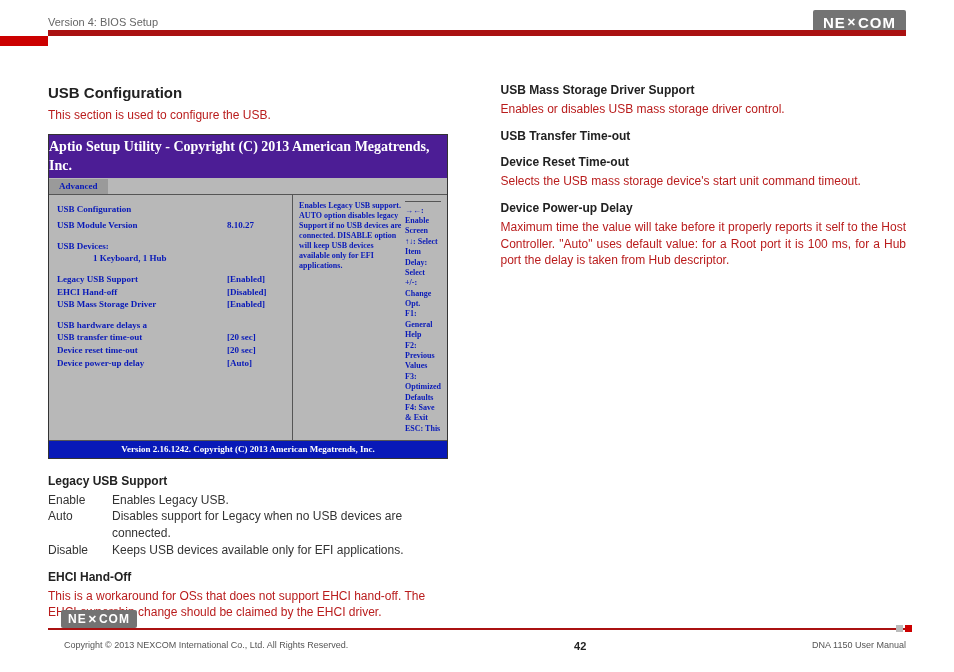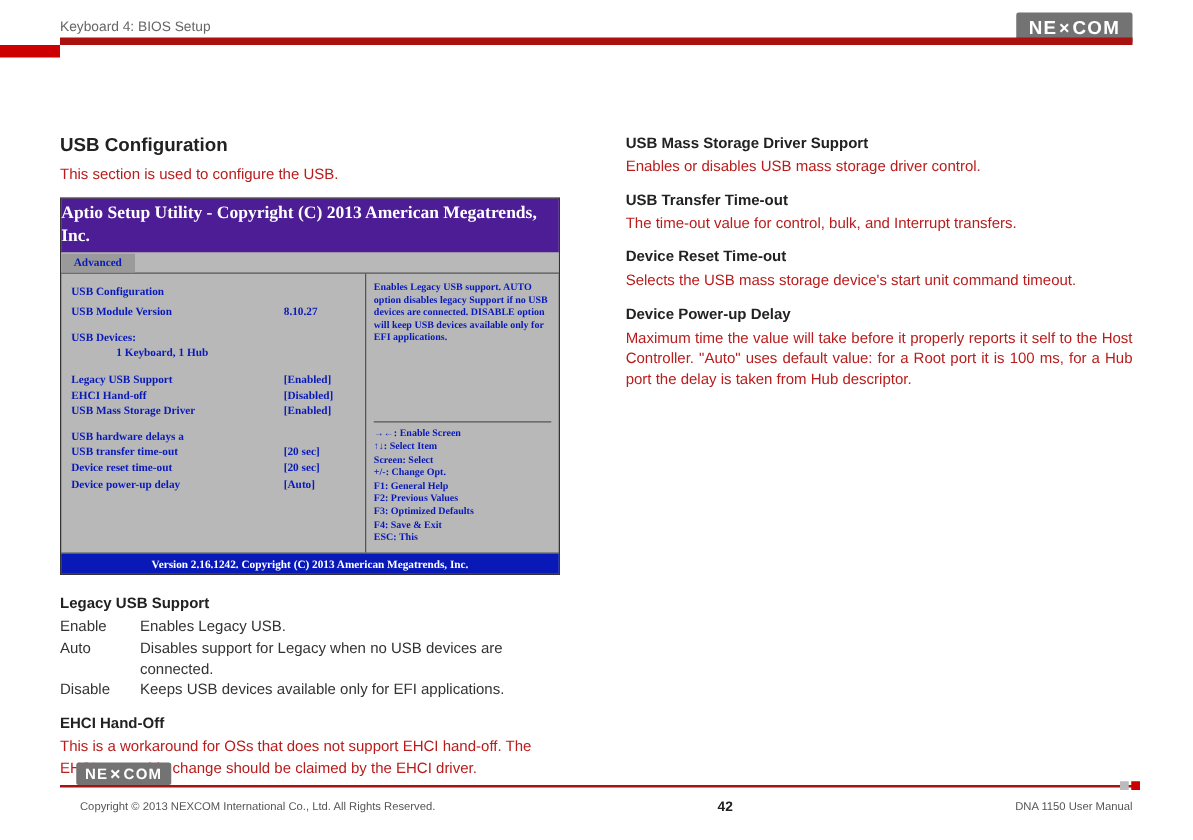--- a/index.html
+++ b/index.html
@@ -46,21 +46,20 @@
     top: 36px; left: 0;
     width: 48px; height: 10px;
     background: #c00;
   }
 
   .page {
     position: absolute;
     top: 82px; left: 48px; right: 48px; bottom: 60px;
     display: flex;
     gap: 47px;
-    margin-top: 24px;
   }
   .col { flex: 1; font-size: 12px; line-height: 1.4; }
   h2 { font-size: 15px; font-weight: bold; margin-bottom: 4px; color:#222;}
   h3 { font-size: 12px; font-weight: bold; margin-top: 10px; margin-bottom:2px; color:#222;}
   .col p { margin-bottom: 6px; color:#b91c1c; }
   .desc-row { display:flex; gap:10px; }
   .desc-row .k { width:54px; flex:none; }
   .just { text-align: justify; }
 
   
@@ -112,21 +111,21 @@
   .bios-left .indent { padding-left: 36px; }
   .bios-left .grp { margin-top:8px; }
   .bios-right {
     flex: 1;
     border-left:1px solid #555;
     padding:6px 6px;
     color:#0819b8;
     font-weight:bold;
     font-size:8px;
     display:flex;
-    flex-direction:column;
+    flex-direction:row;
     justify-content:space-between;
   }
   .bios-help { line-height:1.25; }
   .bios-keys { border-top:1px solid #555; padding-top:4px; line-height:1.3;}
   .bios-footer {
     background:#0819b8;
     color:#fff;
     text-align:center;
     font-weight:bold;
     padding:2px 0;
@@ -157,21 +156,21 @@
     display:flex; gap:2px;
   }
   .corner-pix span{ width:7px; height:7px; display:block;}
   .corner-pix .r{background:#c00;}
   .corner-pix .g{background:#bbb;}
 </style>
 </head>
 <body>
 
 <div class="header-band">
-  <span>Keyboard 4: BIOS Setup</span>
+  <span>Version 4: BIOS Setup</span>
   <span class="logo">NE<span class="x">✕</span>COM</span>
 </div>
 <div class="header-rule"></div>
 <div class="red-tab"></div>
 
 <div class="page">
 
   <div class="col">
     <h2>USB Configuration</h2>
     <p>This section is used to configure the USB.</p>
@@ -220,21 +219,21 @@
                 <span class="lbl">Device power-up delay</span>
                 <span class="val">[Auto]</span>
               </div>
           </div>
         </div>
         <div class="bios-right">
           <div class="bios-help">Enables Legacy USB support. AUTO option disables legacy Support if no USB devices are connected. DISABLE option will keep USB devices available only for EFI applications.</div>
           <div class="bios-keys">
             <div>→←: Enable Screen</div>
             <div>↑↓: Select Item</div>
-            <div>Screen: Select</div>
+            <div>Delay: Select</div>
             <div>+/-: Change Opt.</div>
             <div>F1: General Help</div>
             <div>F2: Previous Values</div>
             <div>F3: Optimized Defaults</div>
             <div>F4: Save &amp; Exit</div>
             <div>ESC: This</div>
           </div>
         </div>
       </div>
       <div class="bios-footer">Version 2.16.1242. Copyright (C) 2013 American Megatrends, Inc.</div>
@@ -256,21 +255,20 @@
 
     <h3>EHCI Hand-Off</h3>
     <p>This is a workaround for OSs that does not support EHCI hand-off. The EHCI ownership change should be claimed by the EHCI driver.</p>
   </div>
 
   <div class="col">
     <h3 style="margin-top:0">USB Mass Storage Driver Support</h3>
     <p>Enables or disables USB mass storage driver control.</p>
 
     <h3>USB Transfer Time-out</h3>
-    <p>The time-out value for control, bulk, and Interrupt transfers.</p>
 
     <h3>Device Reset Time-out</h3>
     <p>Selects the USB mass storage device's start unit command timeout.</p>
 
     <h3>Device Power-up Delay</h3>
     <p class="just">Maximum time the value will take before it properly reports it self to the Host Controller. "Auto" uses default value: for a Root port it is 100 ms, for a Hub port the delay is taken from Hub descriptor.</p>
   </div>
 </div>
 
 <div class="footer-logo-band">

